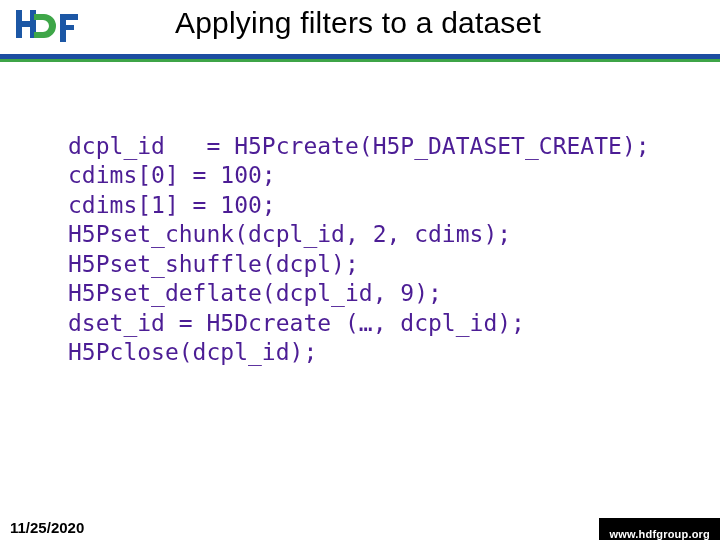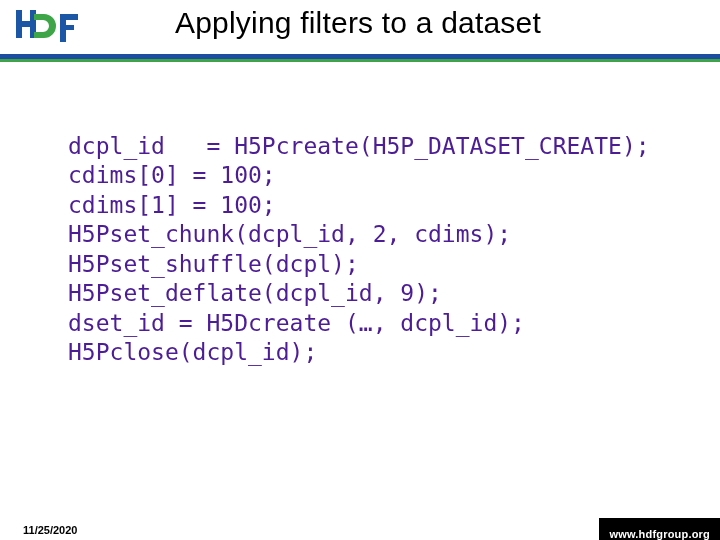--- a/index.html
+++ b/index.html
@@ -11,21 +11,21 @@
 
   .title { position: absolute; top: 6px; left: 0; right: 4px; text-align: center; font-size: 30px; color: #000; font-weight: 400; letter-spacing: 0.2px; }
 
   .hr-band { position: absolute; top: 54px; left: 0; right: 0; height: 10px; }
   .hr-blue { position: absolute; top: 0; left: 0; right: 0; height: 5px; background: #1c4da1; }
   .hr-green { position: absolute; top: 5px; left: 0; right: 0; height: 3px; background: #3ea447; }
 
   .code { position: absolute; top: 132px; left: 68px; right: 40px; font-family: "Consolas", "DejaVu Sans Mono", "Menlo", monospace; font-size: 23px; line-height: 1.28; color: #4c1d95; white-space: pre; }
 
   .footer { position: absolute; left: 0; right: 0; bottom: 0; height: 22px; }
-  .footer .date { position: absolute; left: 10px; bottom: 4px; font-size: 11px; font-weight: 700; color: #000; margin-left: 13px; }
+  .footer .date { position: absolute; left: 10px; bottom: 4px; font-size: 15px; font-weight: 700; color: #000; }
   .footer .pagecap { position: absolute; right: 0; bottom: 0; height: 22px; display: flex; align-items: stretch; }
   .footer .pagenum { background: #1c4da1; color: #fff; font-size: 11px; font-weight: 700; display: flex; align-items: center; padding: 0 15px; margin-top: 48px; }
   .footer .url { background: #000000; color: #fff; font-size: 11px; font-weight: 700; display: flex; align-items: center; padding: 16px 10px; letter-spacing: 0.2px; }
 </style>
 </head>
 <body>
 
 <div class="slide">
 
   <div class="logo">

